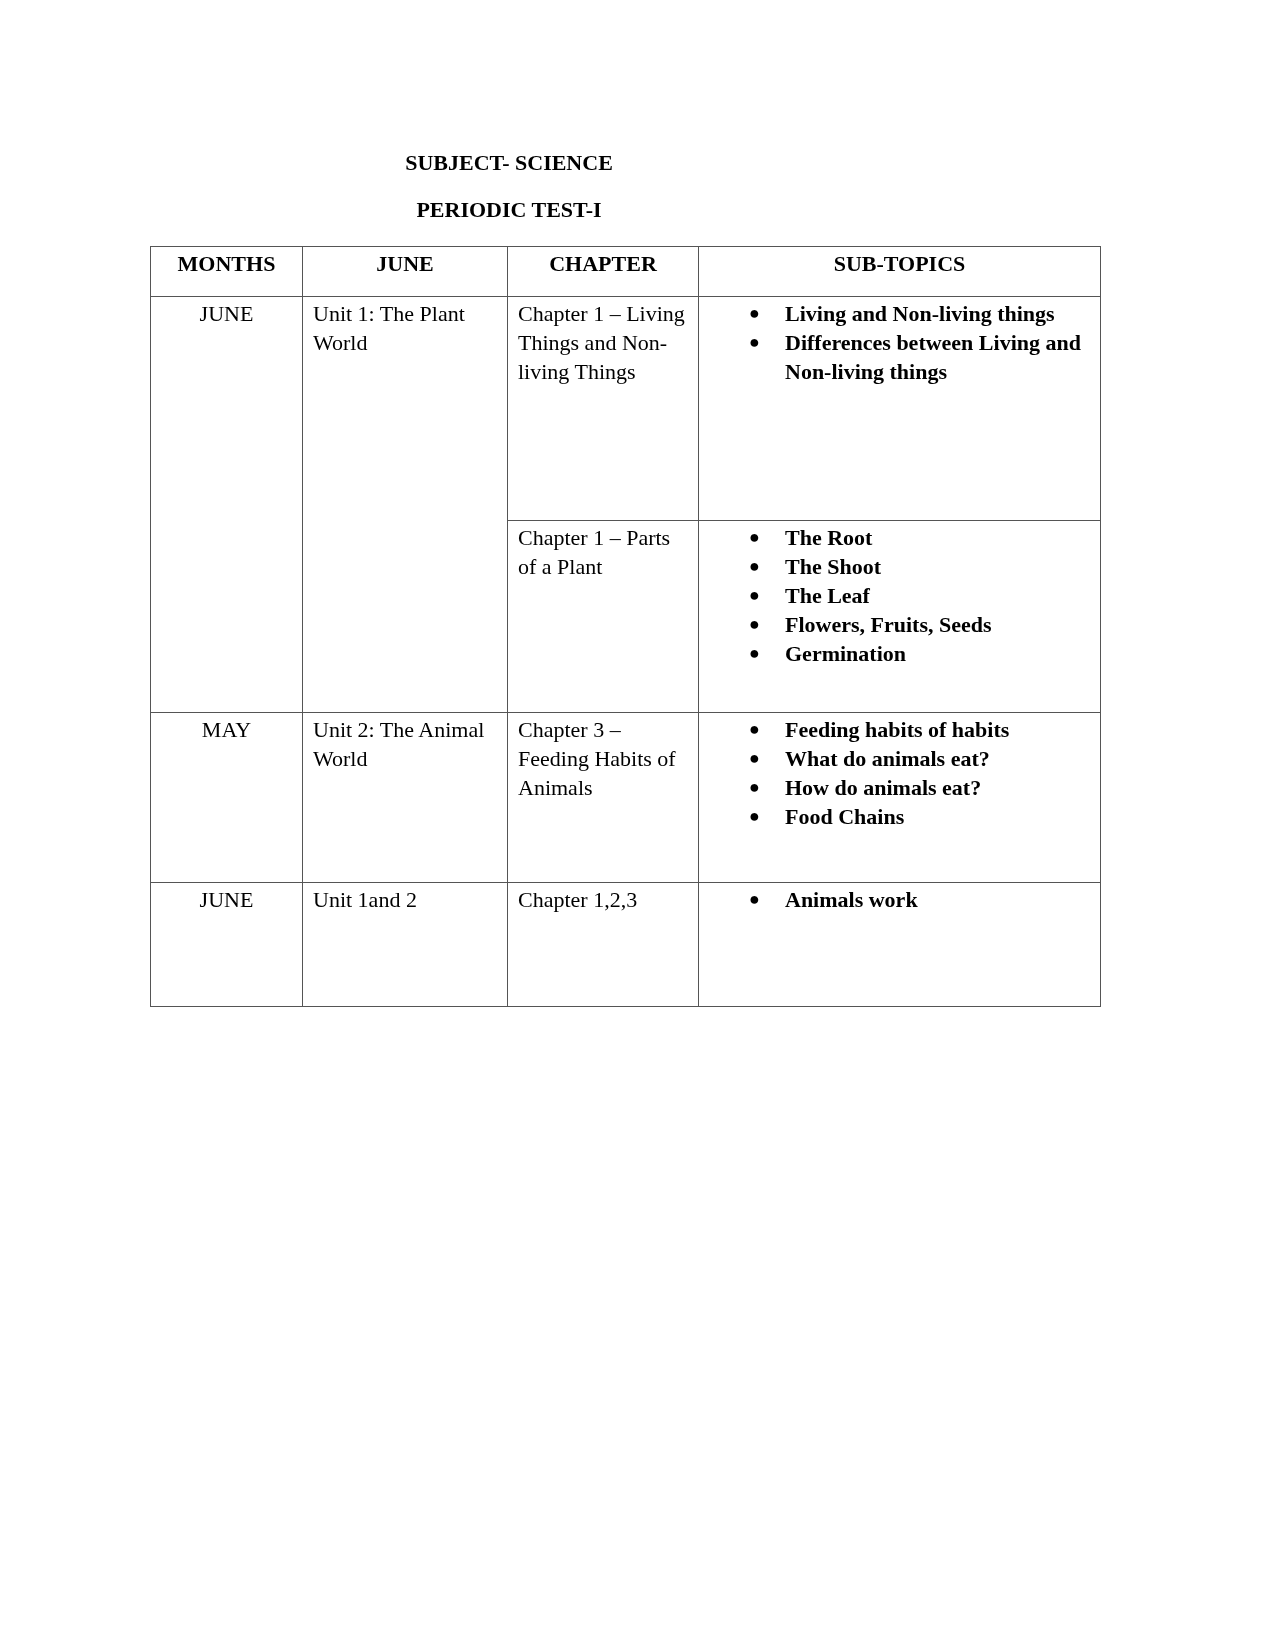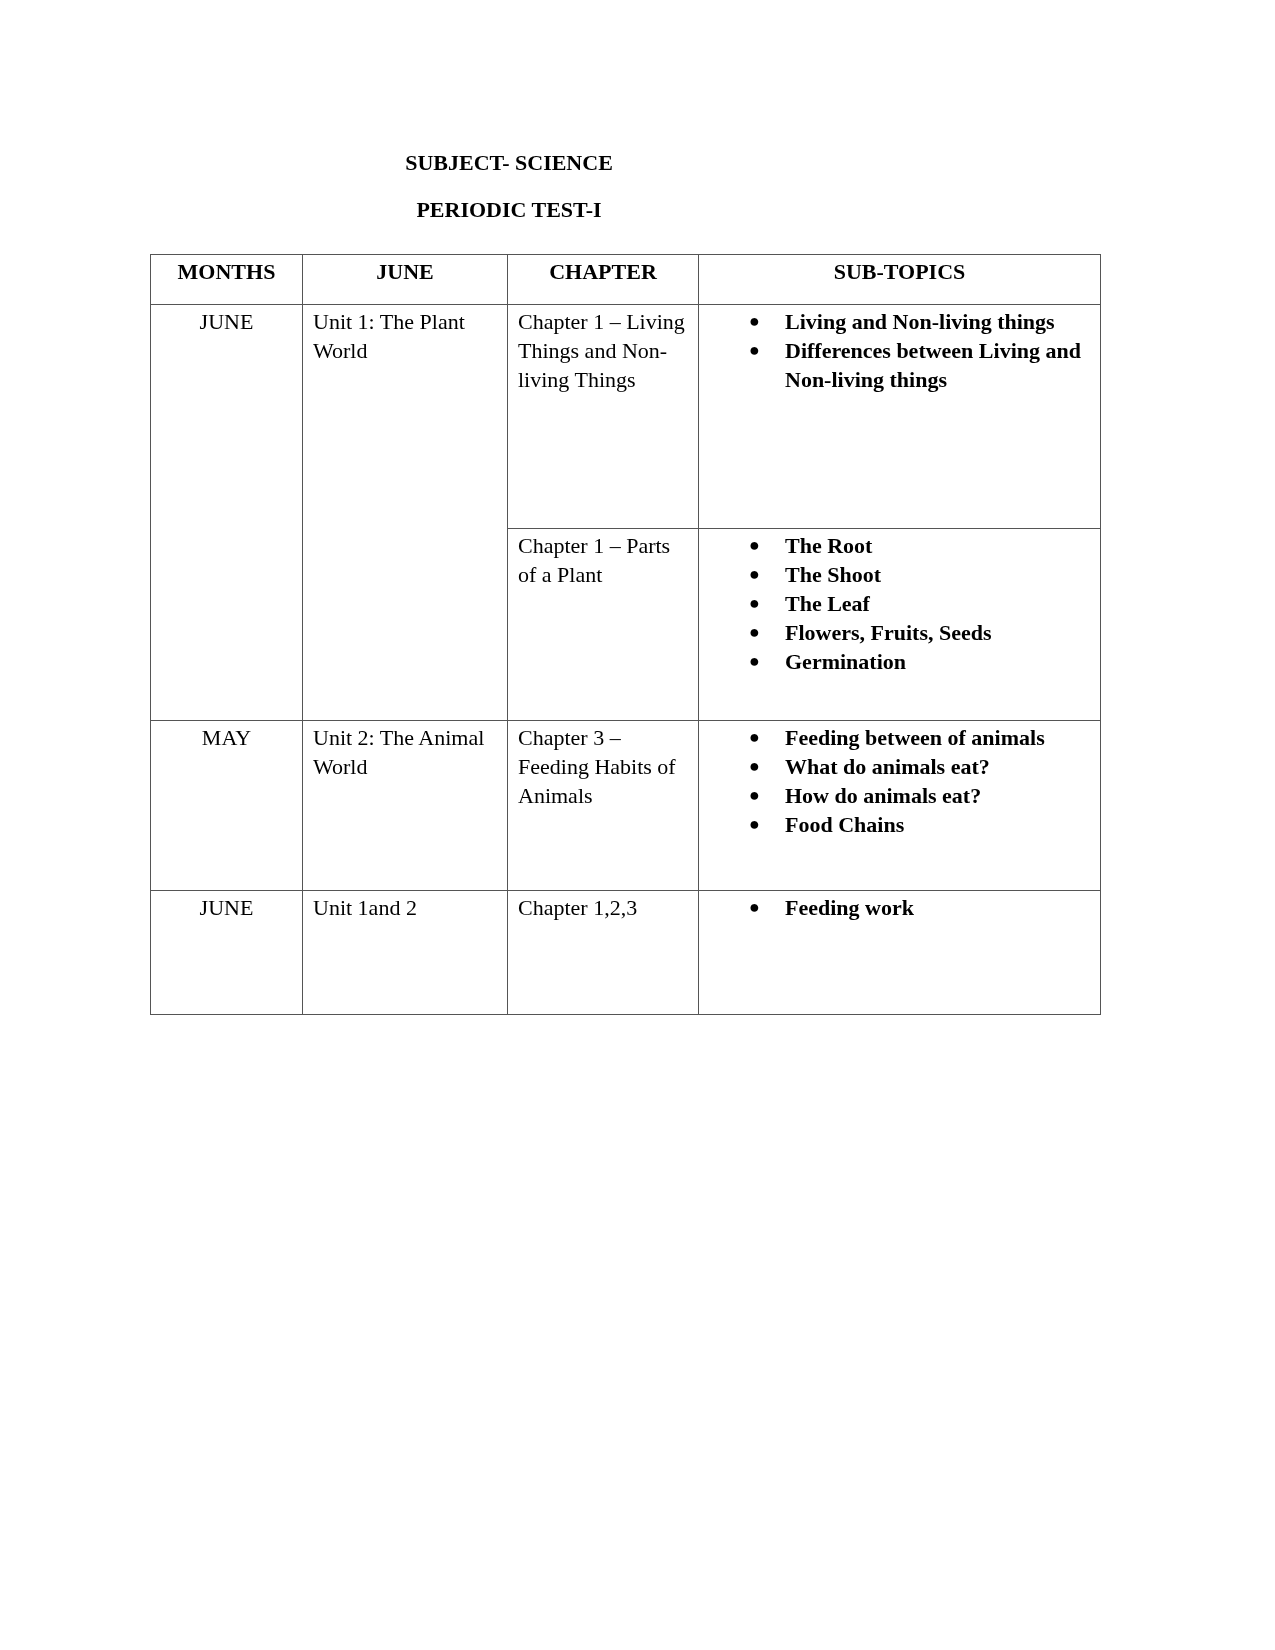--- a/index.html
+++ b/index.html
@@ -1,20 +1,20 @@
 <!DOCTYPE html>
 <html><head>
 <meta charset="utf-8">
 <style>
   html, body { margin:0; padding:0; background:#ffffff; }
   body { width:1275px; height:1650px; position:relative; font-family:"Liberation Serif", serif; color:#000; }
   .title { position:absolute; left:0; width:1018px; text-align:center; font-weight:bold; font-size:22px; }
   #t1 { top:150px; }
   #t2 { top:197px;text-align:center; }
-  table { position:absolute; left:150px; top:246px; width:950px; border-collapse:collapse; table-layout:fixed;margin-top:8px; }
+  table { position:absolute; left:150px; top:246px; width:950px; border-collapse:collapse; table-layout:fixed; }
   td, th { border:1.5px solid #555; vertical-align:top; font-size:22px; line-height:29px; padding:2px 10px; }
   th { font-weight:bold; text-align:center; height:45px; }
   td.month { text-align:center; }
   ul { margin:0; padding:0 0 0 40px; list-style:none;font-weight:bold; }
   li { position:relative; padding-left:36px; }
   li::before { content:"\25CF"; position:absolute; left:0; top:0; font-size:18px; }
 </style>
 </head>
 <body>
 
@@ -60,32 +60,32 @@
       </ul>
     </td>
   </tr>
 
   <tr style="height:170px">
     <td class="month">MAY</td>
     <td>Unit 2: The Animal World</td>
     <td>Chapter 3 – Feeding Habits of Animals</td>
     <td>
       <ul>
-        <li>Feeding between of animals</li>
+        <li>Feeding habits of habits</li>
         <li>What do animals eat?</li>
         <li>How do animals eat?</li>
         <li>Food Chains</li>
       </ul>
     </td>
   </tr>
 
   <tr style="height:124px">
     <td class="month">JUNE</td>
     <td>Unit 1and 2</td>
     <td>Chapter 1,2,3</td>
     <td>
       <ul>
-        <li>Feeding work</li>
+        <li>Animals work</li>
       </ul>
     </td>
   </tr>
 </tbody>
   </table>
 
 </body></html>

